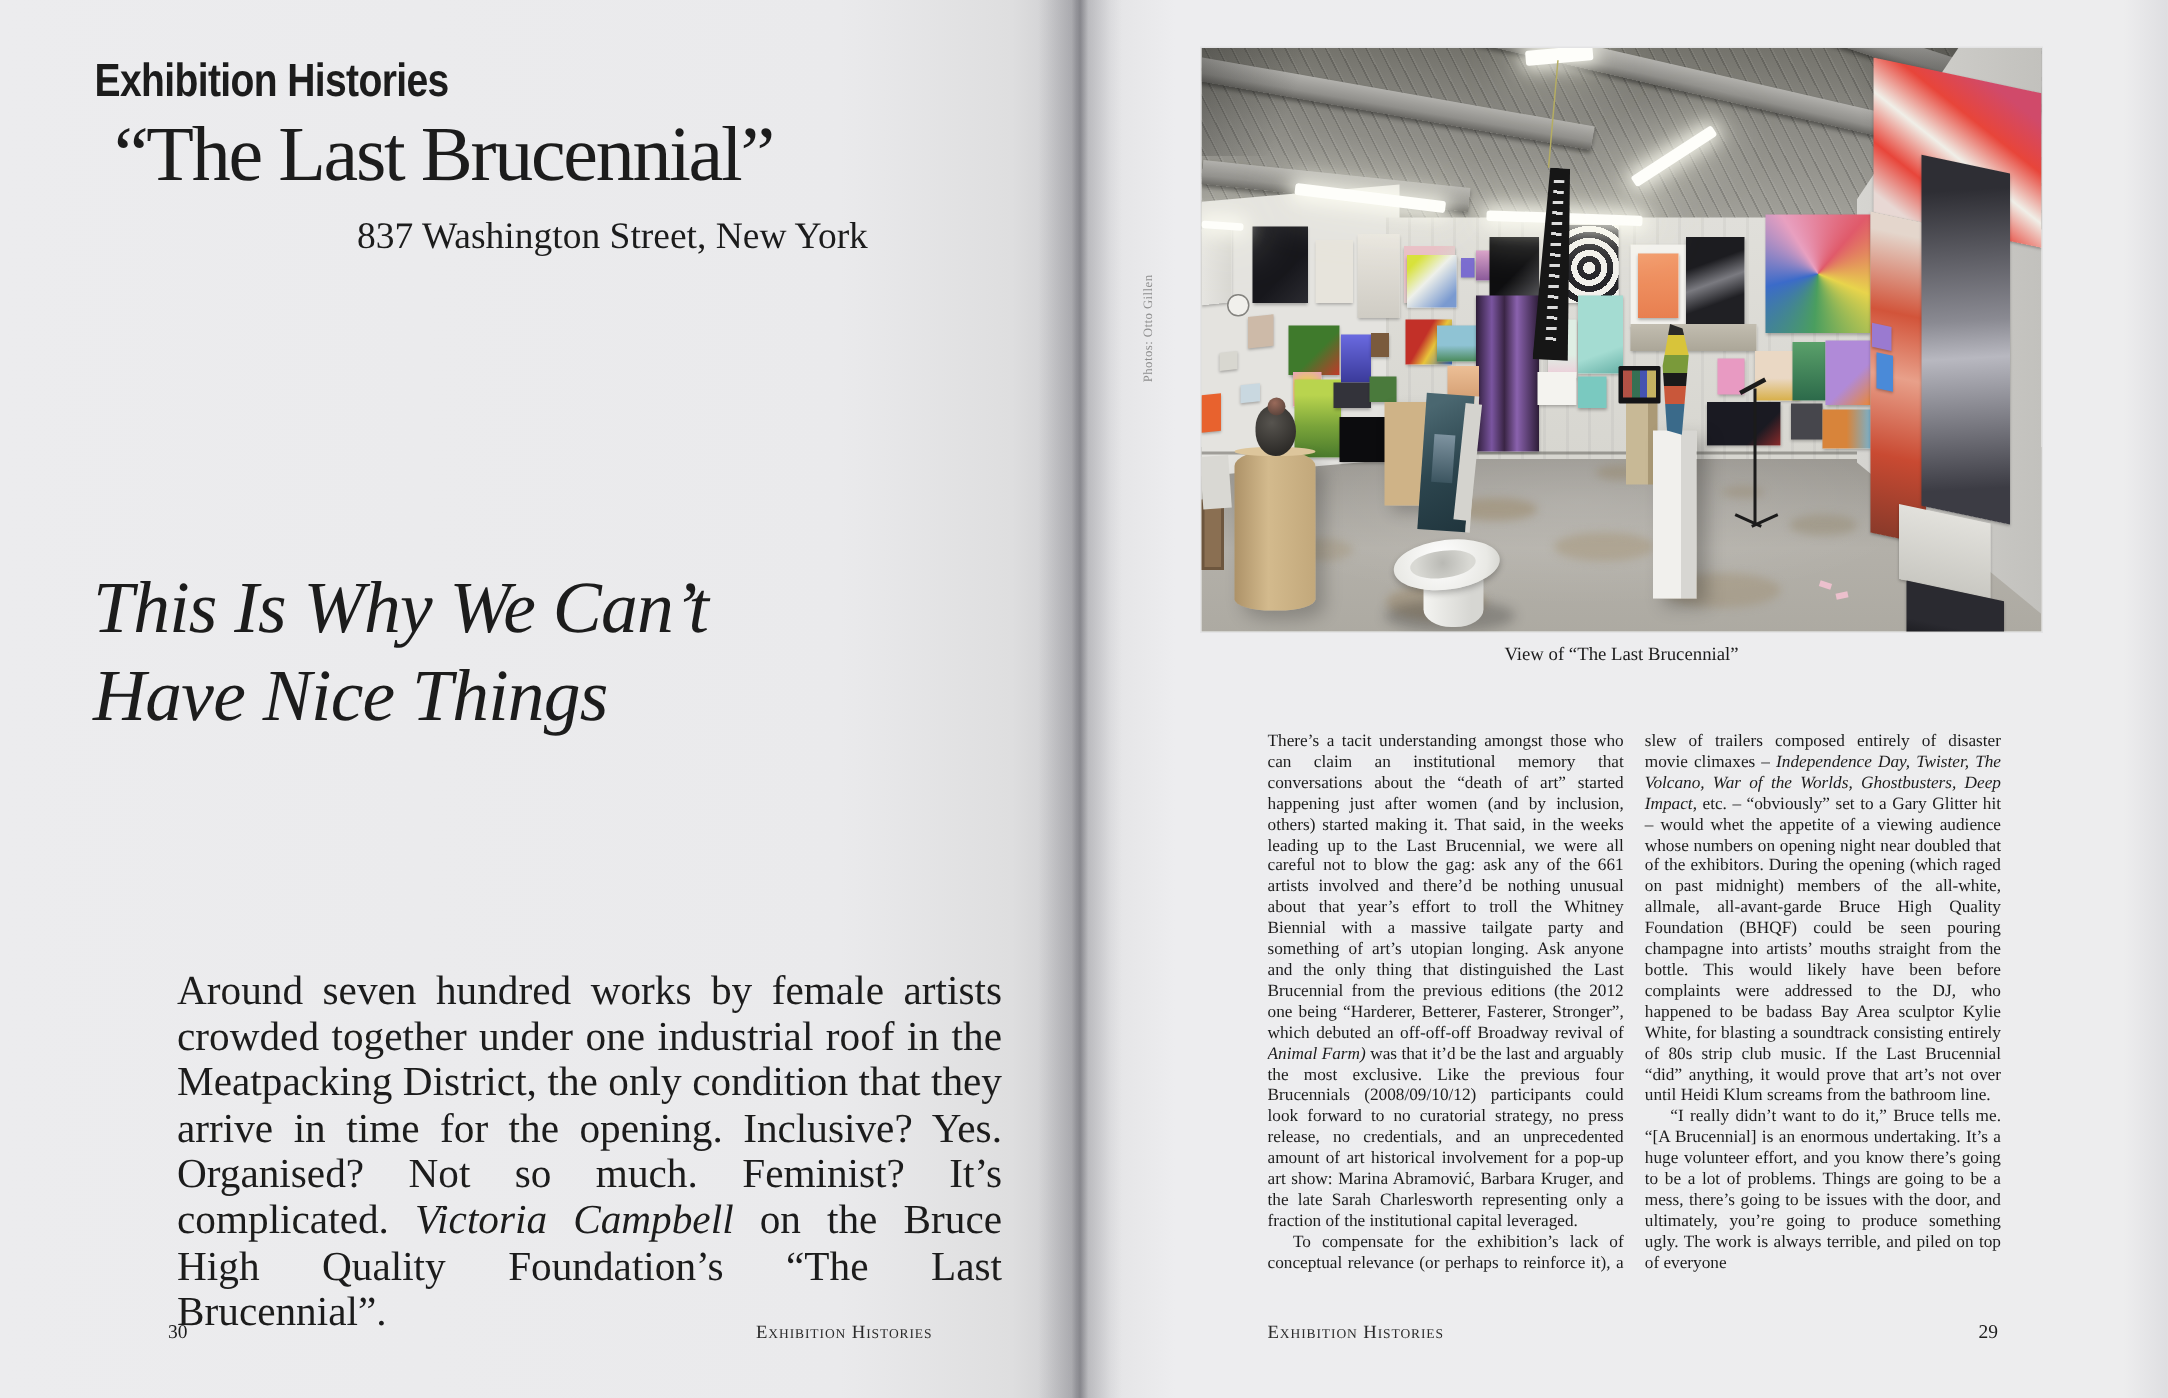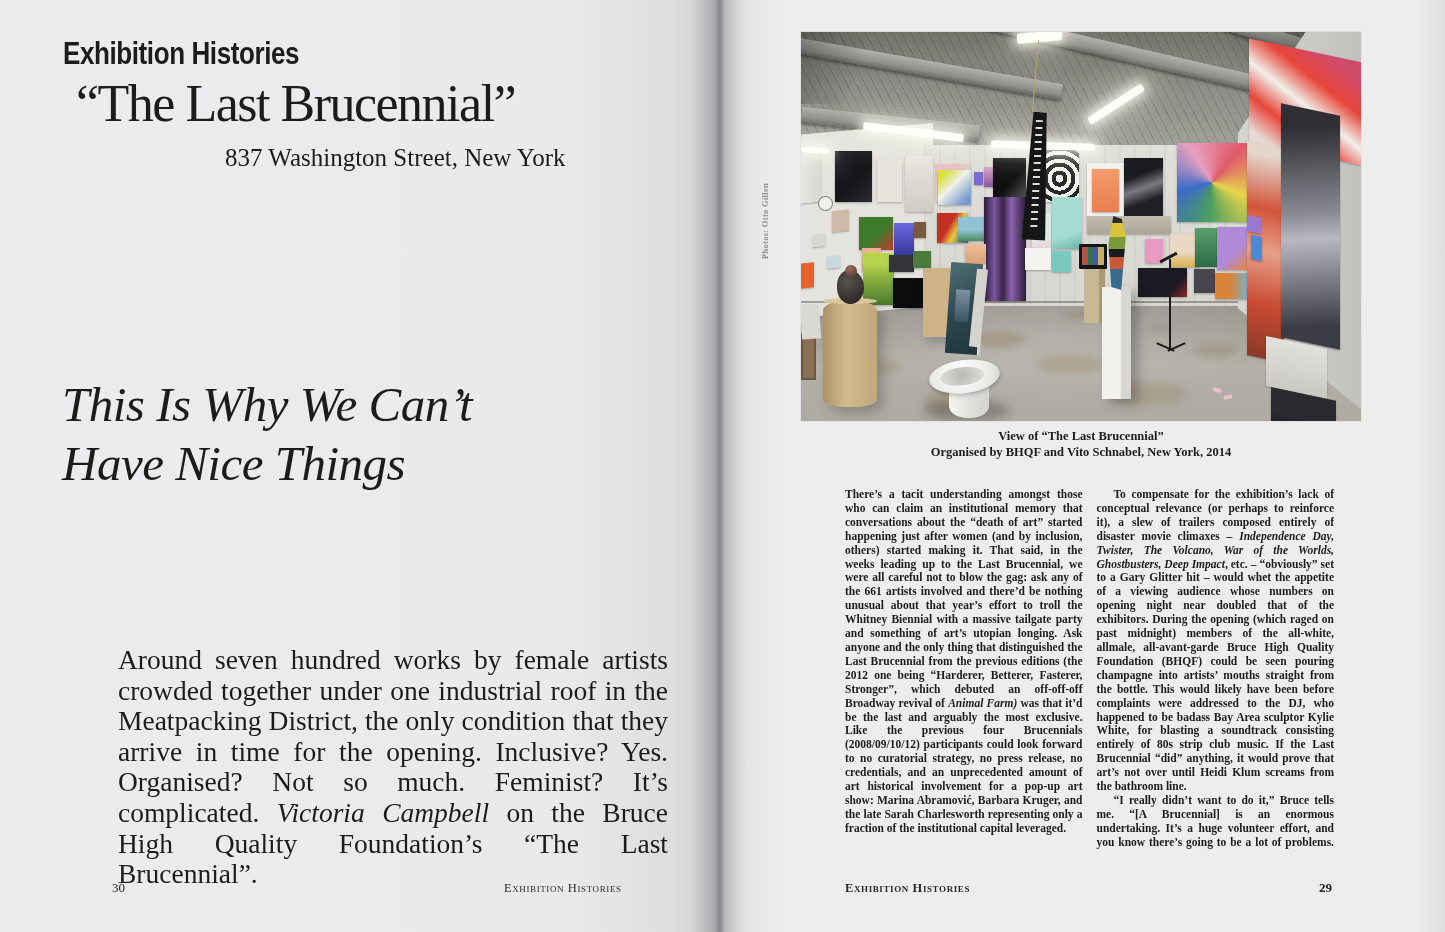--- a/index.html
+++ b/index.html
@@ -2,29 +2,29 @@
 <html style="--page_bg: #e9e9eb; --ink: #1c1c1c; --footer_ink: #2b2b2b; --credit_ink: #8f8f8f; --wall: #dcdbd6; --wall_left: #e4e3df; --accent_orange: #e8622e; --accent_red: #e8453a; --accent_purple: #3a2545;"><head>
 <meta charset="utf-8">
 <style>
   html,body{margin:0;padding:0;background:#d8d8da;}
   .spread{position:relative;width:1445px;height:932px;overflow:hidden;
     font-family:"Liberation Serif",serif;color:var(--ink,#1c1c1c);background:var(--page_bg,#e9e9eb);}
   
   .page-left{position:absolute;left:0;top:0;width:718px;height:932px;
     background:linear-gradient(90deg,#ececee 0%,#eaeaec 78%,#dededf 94%,#c9c9cc 100%);}
   .page-right{position:absolute;left:718px;top:0;width:727px;height:932px;
-    background:linear-gradient(90deg,#cccccf 0%,#e4e4e6 3%,#ededef 9%,#ededee 96%,#dedee1 100%);font-weight:bold;}
+    background:linear-gradient(90deg,#cccccf 0%,#e4e4e6 3%,#ededef 9%,#ededee 96%,#dedee1 100%);}
   .spine{position:absolute;left:692px;top:0;width:56px;height:932px;z-index:6;pointer-events:none;
     background:linear-gradient(90deg,rgba(0,0,0,0) 0%,rgba(55,55,65,.22) 40%,rgba(35,35,45,.42) 50%,rgba(55,55,65,.16) 60%,rgba(0,0,0,0) 100%);}
   
   .kicker{position:absolute;left:63px;top:36px;font-family:"Liberation Sans",sans-serif;font-weight:700;
     font-size:31px;letter-spacing:-.5px;transform:scaleX(.84);transform-origin:left top;}
   .title{position:absolute;left:76px;top:74px;font-size:52px;letter-spacing:-1.5px;white-space:nowrap;}
   .year{position:absolute;left:113px;top:133px;font-size:61px;letter-spacing:-1px;}
-  .address{position:absolute;left:225px;top:144px;font-size:25px;}
+  .address{position:absolute;left:238px;top:144px;font-size:25px;}
   .standfirst{position:absolute;left:62px;top:376px;font-size:49px;font-style:italic;font-weight:400;
     line-height:1.2;letter-spacing:-.5px;white-space:pre-line;margin:0;}
   .intro{position:absolute;left:114px;top:641px;width:550px;font-size:27.5px;line-height:30.6px;
     text-align:justify;margin:4px;}
   .folio{font-size:13px;}
   .pageno-left{position:absolute;left:112px;top:880px;}
   .running{font-variant:small-caps;letter-spacing:.6px;font-size:12.5px;color:var(--footer_ink,#2b2b2b);}
   .running-left{position:absolute;left:504px;top:881px;}
   
   .credit{position:absolute;left:42px;top:183px;font-size:8.5px;color:var(--credit_ink,#8f8f8f);
@@ -244,21 +244,20 @@
       <div class="toilet-base"></div>
       <div class="toilet-bowl"></div>
       <div class="paper" style="left:73.5%;top:91.5%;transform:rotate(18deg);"></div>
       <div class="paper" style="left:75.6%;top:93.2%;transform:rotate(-12deg);"></div>
       <div class="wood-frame"></div>
       <div class="panel-left"></div>
     </figure>
 
     <div class="caption">
       <div>View of “The Last Brucennial”</div>
-      <div>Organised by BHQF and Vito Schnabel, New York, 2014</div>
     </div>
 
     <div class="columns">
       <p>There’s a tacit understanding amongst those who can claim an institutional memory that conversations about the “death of art” started happening just after women (and by inclusion, others) started making it. That said, in the weeks leading up to the Last Brucennial, we were all careful not to blow the gag: ask any of the 661 artists involved and there’d be nothing unusual about that year’s effort to troll the Whitney Biennial with a massive tailgate party and something of art’s utopian longing. Ask anyone and the only thing that distinguished the Last Brucennial from the previous editions (the 2012 one being “Harderer, Betterer, Fasterer, Stronger”, which debuted an off-off-off Broadway revival of <i>Animal Farm)</i> was that it’d be the last and arguably the most exclusive. Like the previous four Brucennials (2008/09/10/12) participants could look forward to no curatorial strategy, no press release, no credentials, and an unprecedented amount of art historical involvement for a pop-up art show: Marina Abramović, Barbara Kruger, and the late Sarah Charlesworth representing only a fraction of the institutional capital leveraged.</p>
       <p class="ind">To compensate for the exhibition’s lack of conceptual relevance (or perhaps to reinforce it), a slew of trailers composed entirely of disaster movie climaxes – <i>Independence Day, Twister, The Volcano, War of the Worlds, Ghostbusters, Deep Impact</i>, etc. – “obviously” set to a Gary Glitter hit – would whet the appetite of a viewing audience whose numbers on opening night near doubled that of the exhibitors. During the opening (which raged on past midnight) members of the all-white, allmale, all-avant-garde Bruce High Quality Foundation (BHQF) could be seen pouring champagne into artists’ mouths straight from the bottle. This would likely have been before complaints were addressed to the DJ, who happened to be badass Bay Area sculptor Kylie White, for blasting a soundtrack consisting entirely of 80s strip club music. If the Last Brucennial “did” anything, it would prove that art’s not over until Heidi Klum screams from the bathroom line.</p>
       <p class="ind">“I really didn’t want to do it,” Bruce tells me. “[A Brucennial] is an enormous undertaking. It’s a huge volunteer effort, and you know there’s going to be a lot of problems. Things are going to be a mess, there’s going to be issues with the door, and ultimately, you’re going to produce something ugly. The work is always terrible, and piled on top of everyone</p>
     </div>
 
     <div class="running running-right">Exhibition Histories</div>
     <div class="folio pageno-right">29</div>

